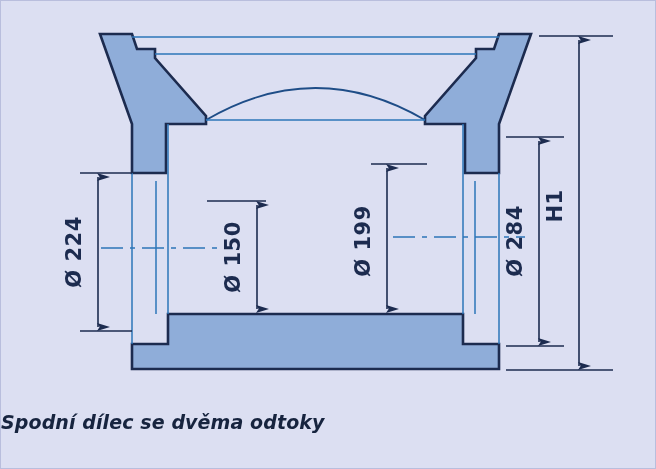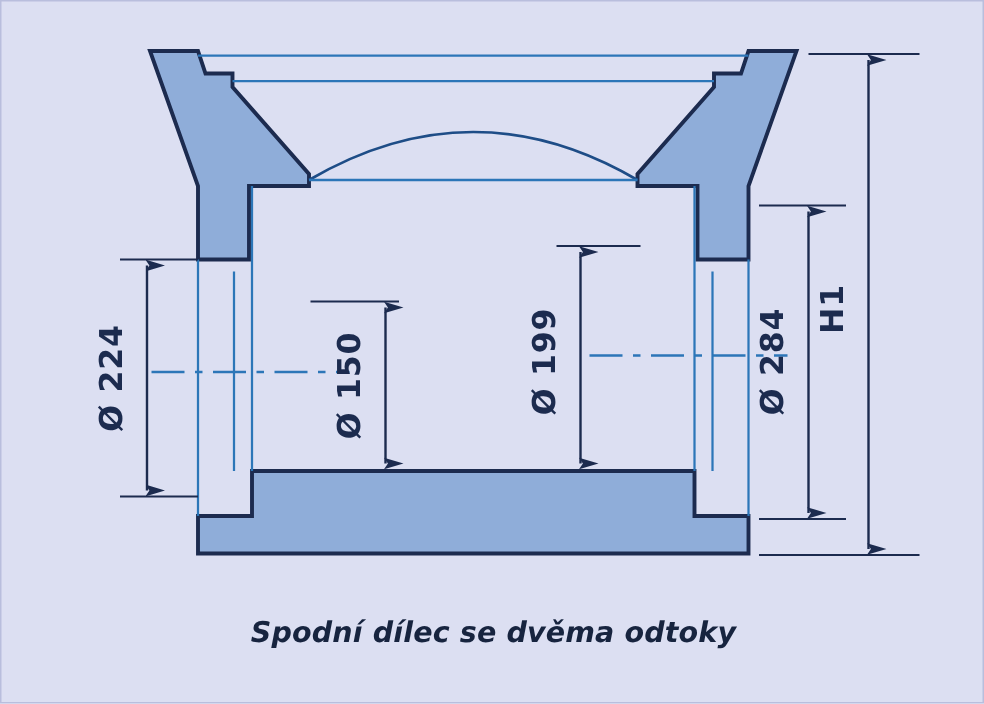--- a/index.html
+++ b/index.html
@@ -28,21 +28,20 @@
     left: 0; top: 0;
     width: 656px;
     height: 469px;
     display: block;
   }
   .caption {
     position: absolute;
     left: 0;
     top: 410px;
     width: 656px;
-    text-align: center;
     font-family: "DejaVu Sans", sans-serif;
     font-style: italic;
     font-size: 19px;
     font-weight: 600;
     color: #17243f;
     letter-spacing: 0.1px;
   }
   text.dimtext {
     font-family: "DejaVu Sans", sans-serif;
     font-size: 21px;

